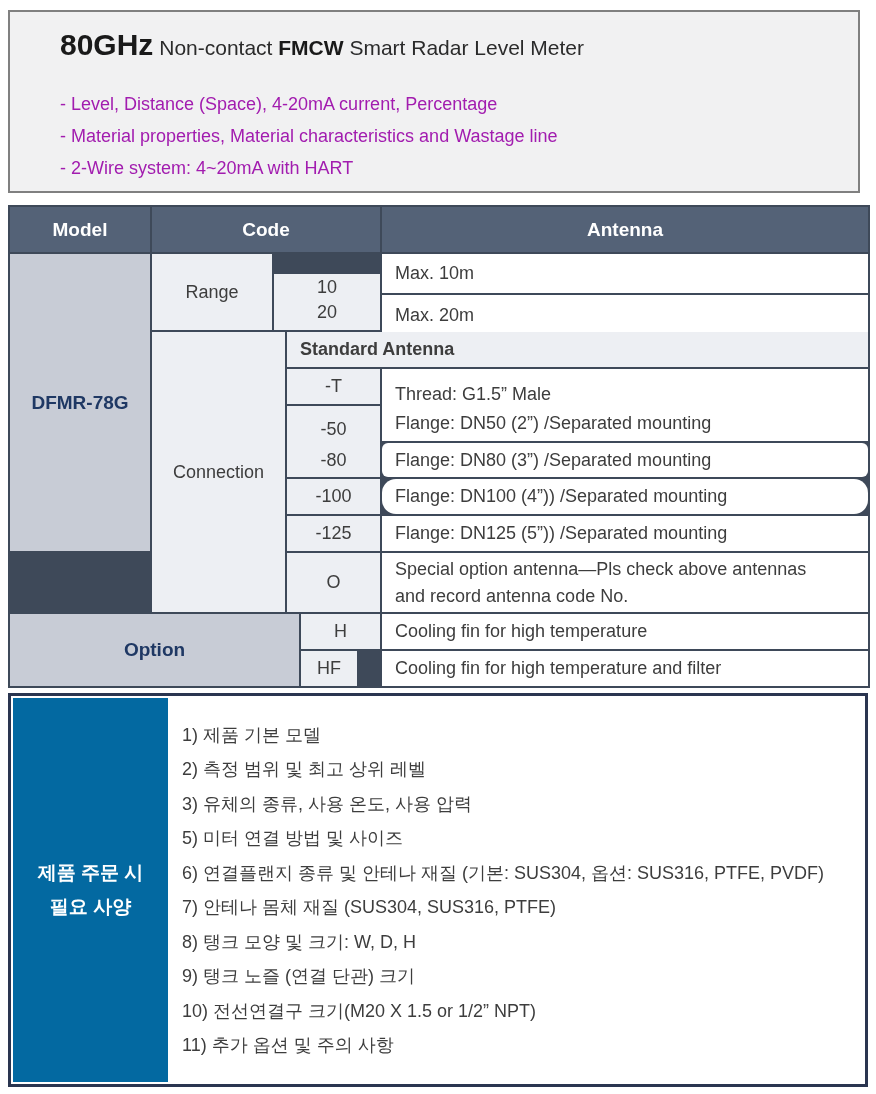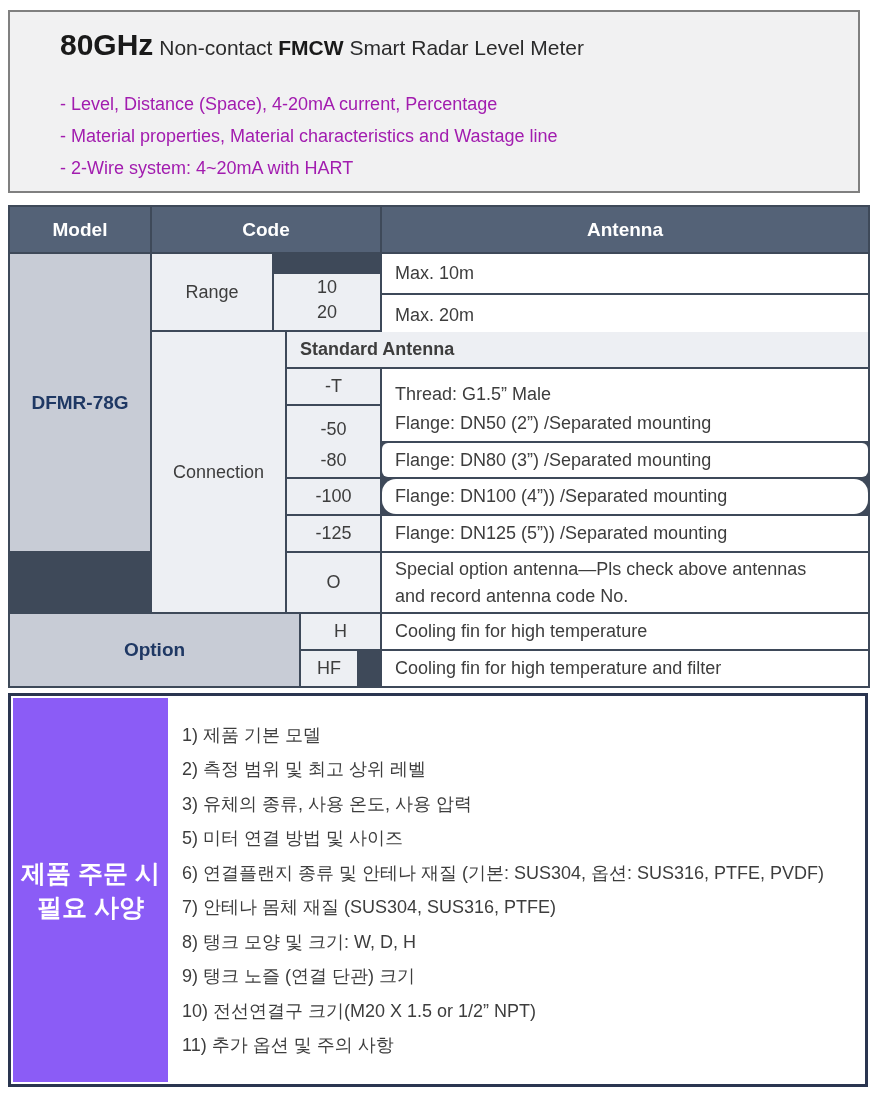--- a/index.html
+++ b/index.html
@@ -33,23 +33,23 @@
   .light{background:#edeff3;}
   .semib{font-weight:600;}
   .wrap span{max-width:432px;line-height:27px;display:block;}
   
   .order-box{
     position:absolute;left:8px;top:693px;width:860px;height:394px;
     border:3px solid #2a3550;box-sizing:border-box;background:#ffffff;
     display:flex;padding:2px;
   }
   .order-label{
-    width:155px;flex:0 0 155px;background:#8b5cf6;color:#ffffff;
+    width:155px;flex:0 0 155px;background:#0369a1;color:#ffffff;
     display:flex;flex-direction:column;align-items:center;justify-content:center;
-    font-size:25px;font-weight:700;line-height:34px;
+    font-size:19px;font-weight:700;line-height:34px;
   }
   .order-list{
     flex:1;display:flex;flex-direction:column;justify-content:center;
     padding-left:14px;font-size:18px;line-height:34.5px;color:#3d3d3d;
   }
 </style>
 </head>
 <body>
 
 <div class="info-box">

